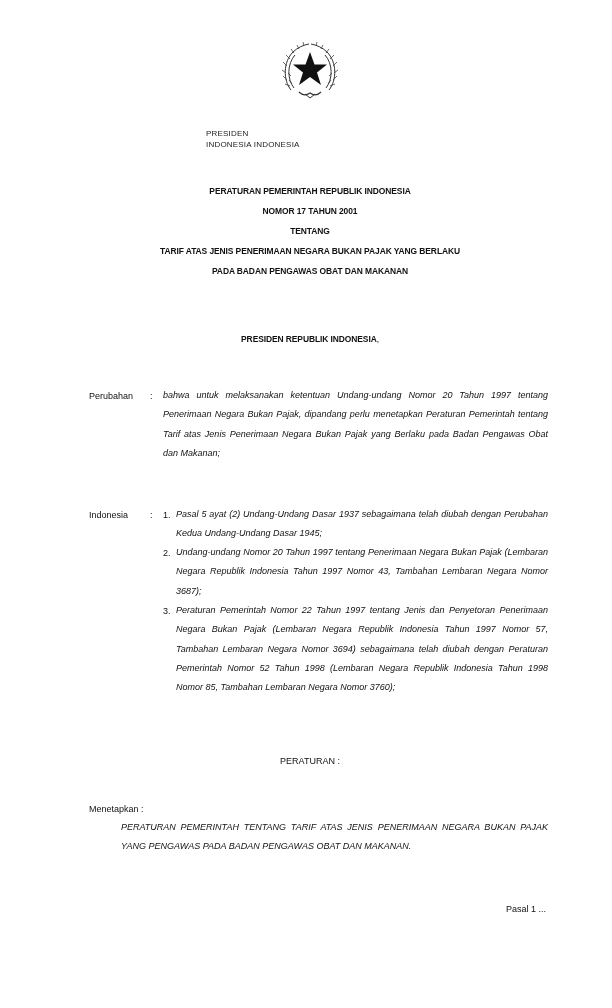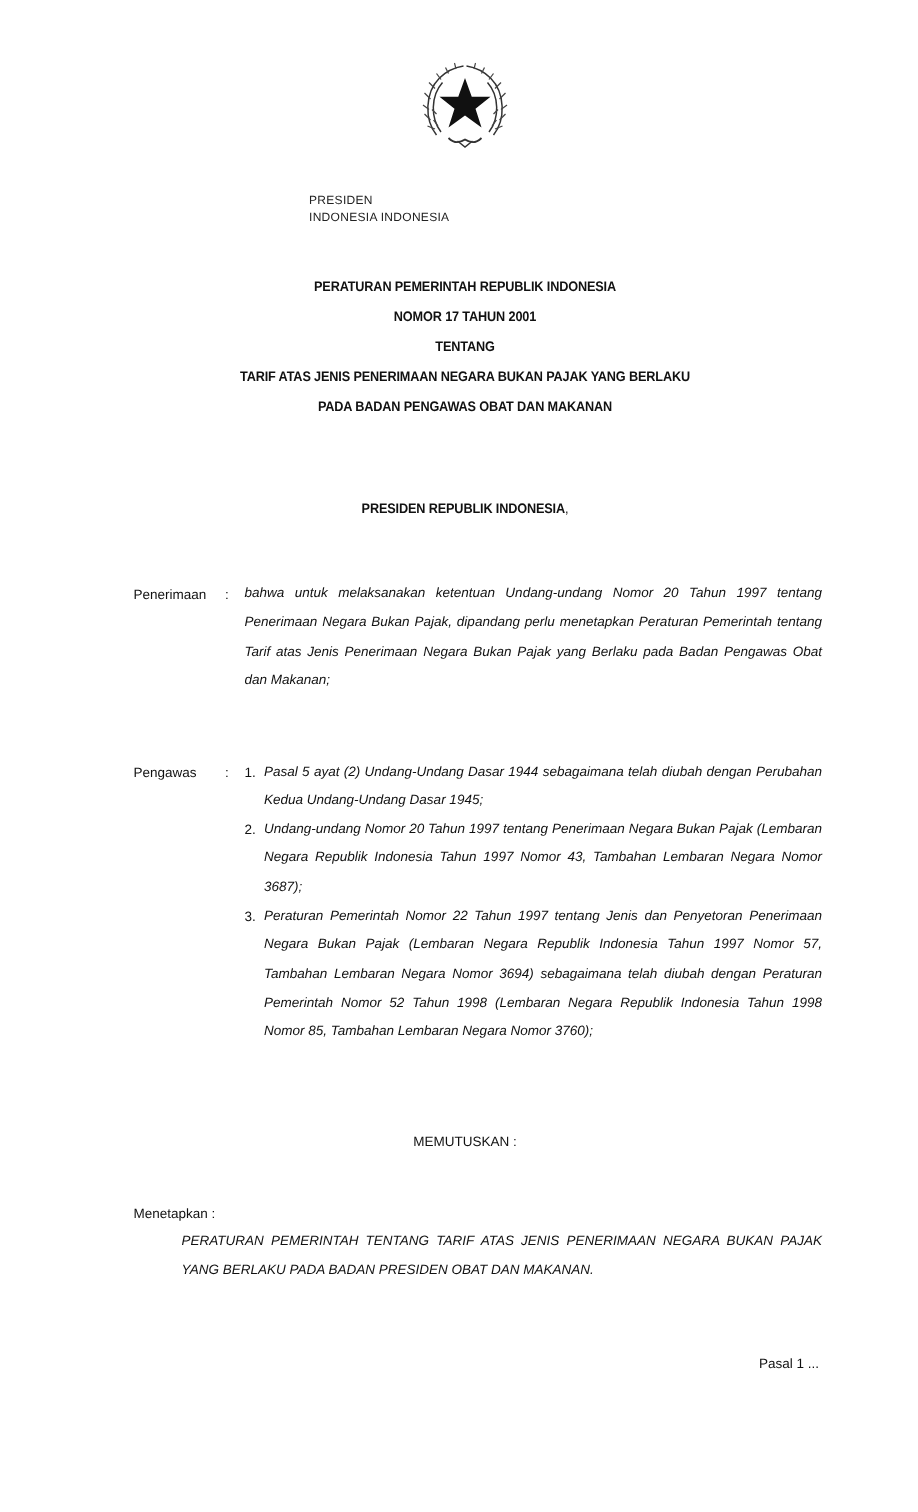--- a/index.html
+++ b/index.html
@@ -60,34 +60,34 @@
 <div class="abs title" style="top:186px;">PERATURAN PEMERINTAH REPUBLIK INDONESIA</div>
 <div class="abs title" style="top:206px;">NOMOR 17 TAHUN 2001</div>
 <div class="abs title" style="top:226px;">TENTANG</div>
 <div class="abs title" style="top:246px;">TARIF ATAS JENIS PENERIMAAN NEGARA BUKAN PAJAK YANG BERLAKU</div>
 <div class="abs title" style="top:266px;">PADA BADAN PENGAWAS OBAT DAN MAKANAN</div>
 
 <div class="abs title" style="top:334px;">
   <span>PRESIDEN REPUBLIK INDONESIA</span><span style="font-weight:normal">,</span>
 </div>
 
-<div class="abs label" style="left:89px; top:391px;">Penerimaan</div>
+<div class="abs label" style="left:89px; top:391px;">Perubahan</div>
 <div class="abs colon" style="left:150px; top:391px;">:</div>
 <div class="abs body" style="left:163px; top:386px; width:385px;">bahwa untuk melaksanakan ketentuan Undang-undang Nomor 20 Tahun 1997 tentang Penerimaan Negara Bukan Pajak, dipandang perlu menetapkan Peraturan Pemerintah tentang Tarif atas Jenis Penerimaan Negara Bukan Pajak yang Berlaku pada Badan Pengawas Obat dan Makanan;</div>
 
-<div class="abs label" style="left:89px; top:510px;">Pengawas</div>
+<div class="abs label" style="left:89px; top:510px;">Indonesia</div>
 <div class="abs colon" style="left:150px; top:510px;">:</div>
 
 <div class="abs num" style="left:163px; top:510px;">1.</div>
-<div class="abs body" style="left:176px; top:505px; width:372px;">Pasal 5 ayat (2) Undang-Undang Dasar 1944 sebagaimana telah diubah dengan Perubahan Kedua Undang-Undang Dasar 1945;</div>
+<div class="abs body" style="left:176px; top:505px; width:372px;">Pasal 5 ayat (2) Undang-Undang Dasar 1937 sebagaimana telah diubah dengan Perubahan Kedua Undang-Undang Dasar 1945;</div>
 
 <div class="abs num" style="left:163px; top:548px;">2.</div>
 <div class="abs body" style="left:176px; top:543px; width:372px;">Undang-undang Nomor 20 Tahun 1997 tentang Penerimaan Negara Bukan Pajak (Lembaran Negara Republik Indonesia Tahun 1997 Nomor 43, Tambahan Lembaran Negara Nomor 3687);</div>
 
 <div class="abs num" style="left:163px; top:606px;">3.</div>
 <div class="abs body" style="left:176px; top:601px; width:372px;">Peraturan Pemerintah Nomor 22 Tahun 1997 tentang Jenis dan Penyetoran Penerimaan Negara Bukan Pajak (Lembaran Negara Republik Indonesia Tahun 1997 Nomor 57, Tambahan Lembaran Negara Nomor 3694) sebagaimana telah diubah dengan Peraturan Pemerintah Nomor 52 Tahun 1998 (Lembaran Negara Republik Indonesia Tahun 1998 Nomor 85, Tambahan Lembaran Negara Nomor 3760);</div>
 
-<div class="abs" style="left:60px; width:500px; top:756px; text-align:center; font-size:9px;">MEMUTUSKAN :</div>
+<div class="abs" style="left:60px; width:500px; top:756px; text-align:center; font-size:9px;">PERATURAN :</div>
 
 <div class="abs label" style="left:89px; top:804px;text-align:right;">Menetapkan :</div>
-<div class="abs body" style="left:121px; top:818px; width:427px;">PERATURAN PEMERINTAH TENTANG TARIF ATAS JENIS PENERIMAAN NEGARA BUKAN PAJAK YANG BERLAKU PADA BADAN PRESIDEN OBAT DAN MAKANAN.</div>
+<div class="abs body" style="left:121px; top:818px; width:427px;">PERATURAN PEMERINTAH TENTANG TARIF ATAS JENIS PENERIMAAN NEGARA BUKAN PAJAK YANG PENGAWAS PADA BADAN PENGAWAS OBAT DAN MAKANAN.</div>
 
 <div class="abs" style="left:506px; top:904px; font-size:9px;">Pasal 1 ...</div>
 
 </body></html>

